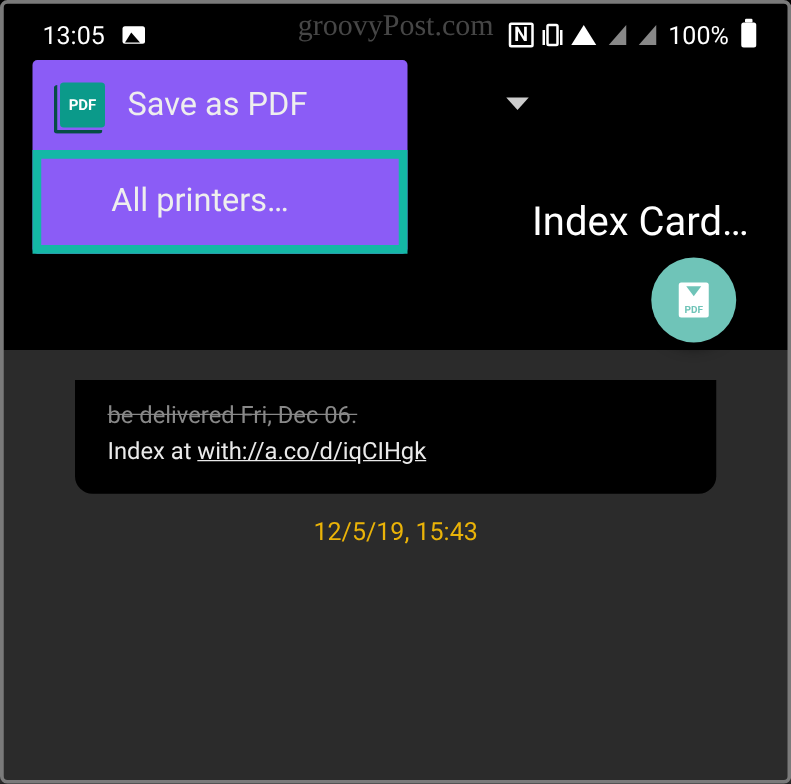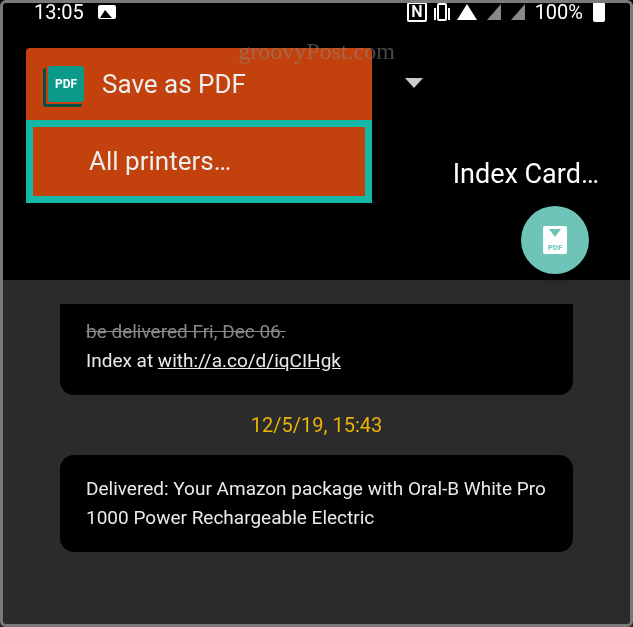--- a/index.html
+++ b/index.html
@@ -15,34 +15,34 @@
   .frame {
     position: absolute;
     inset: 0;
     border: 3px solid #7a7a7a;
     border-radius: 6px;
     pointer-events: none;
     z-index: 100;
   }
   .watermark {
     position: absolute;
-    top: 38px;
+    top: 8px;
     left: 50%;
     transform: translateX(-50%);
     font-family: Georgia, serif;
     font-size: 24px;
     color: rgba(140,140,140,0.5);
     z-index: 90;
     pointer-events: none;
     text-align: center;
   }
   .status-bar {
     height: 40px;
     display: flex;
-    align-items: flex-start;
+    align-items: flex-end;
     padding: 0 28px 0 34px;
     font-size: 20px;
     font-weight: 400;
     gap: 12px;
   }
   .status-left { display: flex; align-items: center; gap: 14px; }
   .status-right { margin-left: auto; display: flex; align-items: center; gap: 10px; }
   .pic-icon {
     width: 18px; height: 14px; background: #fff; border-radius: 2px; position: relative;
   }
@@ -62,22 +62,22 @@
   .print-header {
     background: #000;
     padding: 8px 26px 0 26px;
     position: relative;
     height: 200px;
   }
   .dropdown {
     position: absolute;
     top: 8px;
     left: 26px;
-    width: 346px;
-    background: #c2410c;
+    width: 300px;
+    background: #8b5cf6;
     border-radius: 4px;
     box-shadow: 0 6px 14px rgba(0,0,0,0.6);
     z-index: 50;
     text-align: right;
   }
   .dd-item {
     display: flex;
     align-items: center;
     padding: 18px 22px;
     font-size: 26px;
@@ -93,21 +93,21 @@
     border-left:3px solid #064d45; border-bottom:3px solid #064d45; border-radius:3px;
   }
   .pdf-icon span { font-size:12px; font-weight:700; color:#fff; z-index:1;}
   .dd-highlighted { border:7px solid #14b8a6; margin:0; padding:19px 30px 20px 56px;}
   .chevron-down {
     position:absolute; top:38px; right:210px;
     width:0;height:0;border-left:9px solid transparent;border-right:9px solid transparent;border-top:10px solid #ccc;
   }
   .paper-label {
     position:absolute; top:118px; right:34px;
-    font-size:27px; color:#fff;
+    font-size:32px; color:#fff;
   }
   .fab {
     position:absolute;
     bottom:-34px; right:44px;
     width:68px; height:68px; border-radius:50%;
     background:#6fc4b8;
     display:flex; align-items:center; justify-content:center;
     box-shadow:0 4px 10px rgba(0,0,0,0.5);
     z-index:40;
   }
@@ -191,18 +191,15 @@
 </div>
 
 <div class="preview-area">
   <div class="msg-bubble top">
     <div style="text-decoration:line-through;color:#888">be delivered Fri, Dec 06.</div>
     <div>
       <span>Index at </span><span class="msg-link">with://a.co/d/iqCIHgk</span>
     </div>
   </div>
   <div class="timestamp">12/5/19, 15:43</div>
-  <div class="msg-bubble">
-    <span>Delivered: Your Amazon package with Oral-B White Pro 1000 Power Rechargeable Electric</span>
-  </div>
 </div>
 
 <div class="frame"></div>
 
 </body></html>

